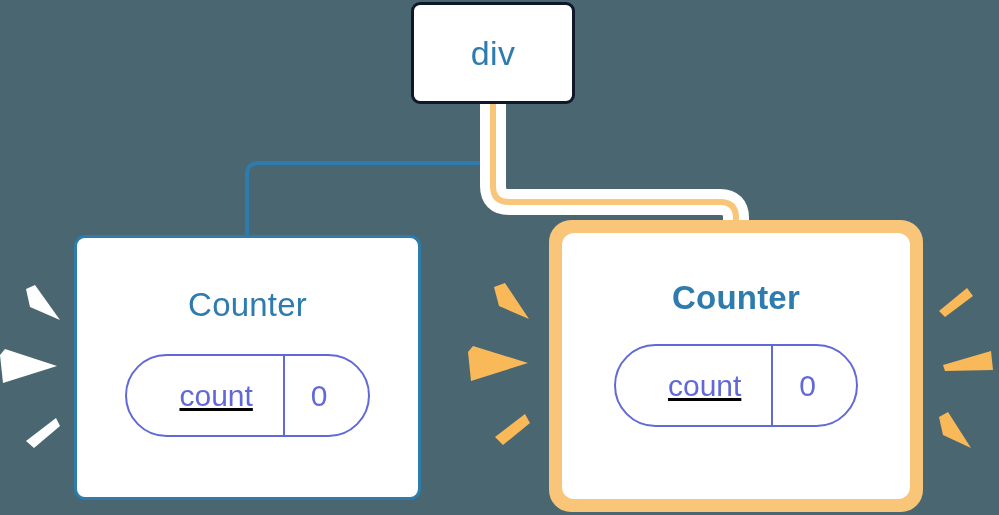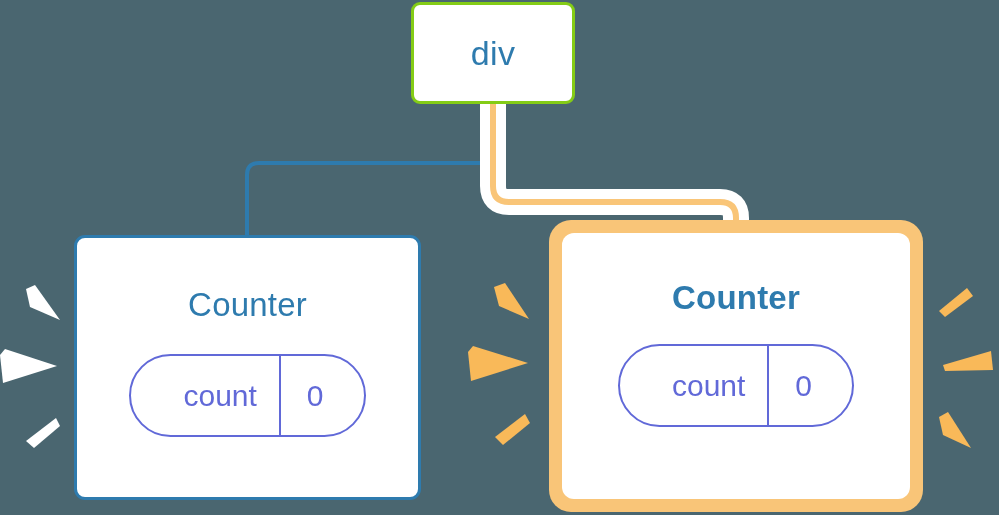--- a/index.html
+++ b/index.html
@@ -46,21 +46,21 @@
     display: flex;
     flex-direction: column;
     align-items: center;
   }
 
   .node-div {
     left: 411px;
     top: 2px;
     width: 164px;
     height: 102px;
-    border: 3px solid #84cc16;
+    border: 3px solid #0f172a;
     border-radius: 9px;
     justify-content: center;
     text-align: right;
   }
 
   .node-div .node-title {
     font-size: 34px;
     font-weight: 400;
     color: #2E7BAE;
     letter-spacing: 0.3px;
@@ -120,22 +120,23 @@
     border: 2px solid #6169D8;
     border-radius: 999px;
     background: #FFFFFF;
     height: 83px;
   }
 
   .pill-left {
     display: flex;
     align-items: center;
     justify-content: flex-start;
-    padding: 0 22px 0 52px;
+    padding: 0 30px 0 52px;
     border-right: 2px solid #6169D8;
+    text-decoration: underline;
   }
 
   .pill-right {
     display: flex;
     align-items: center;
     justify-content: center;
     padding: 0 40px 0 26px;
   }
 
   .pill-key, .pill-value {

